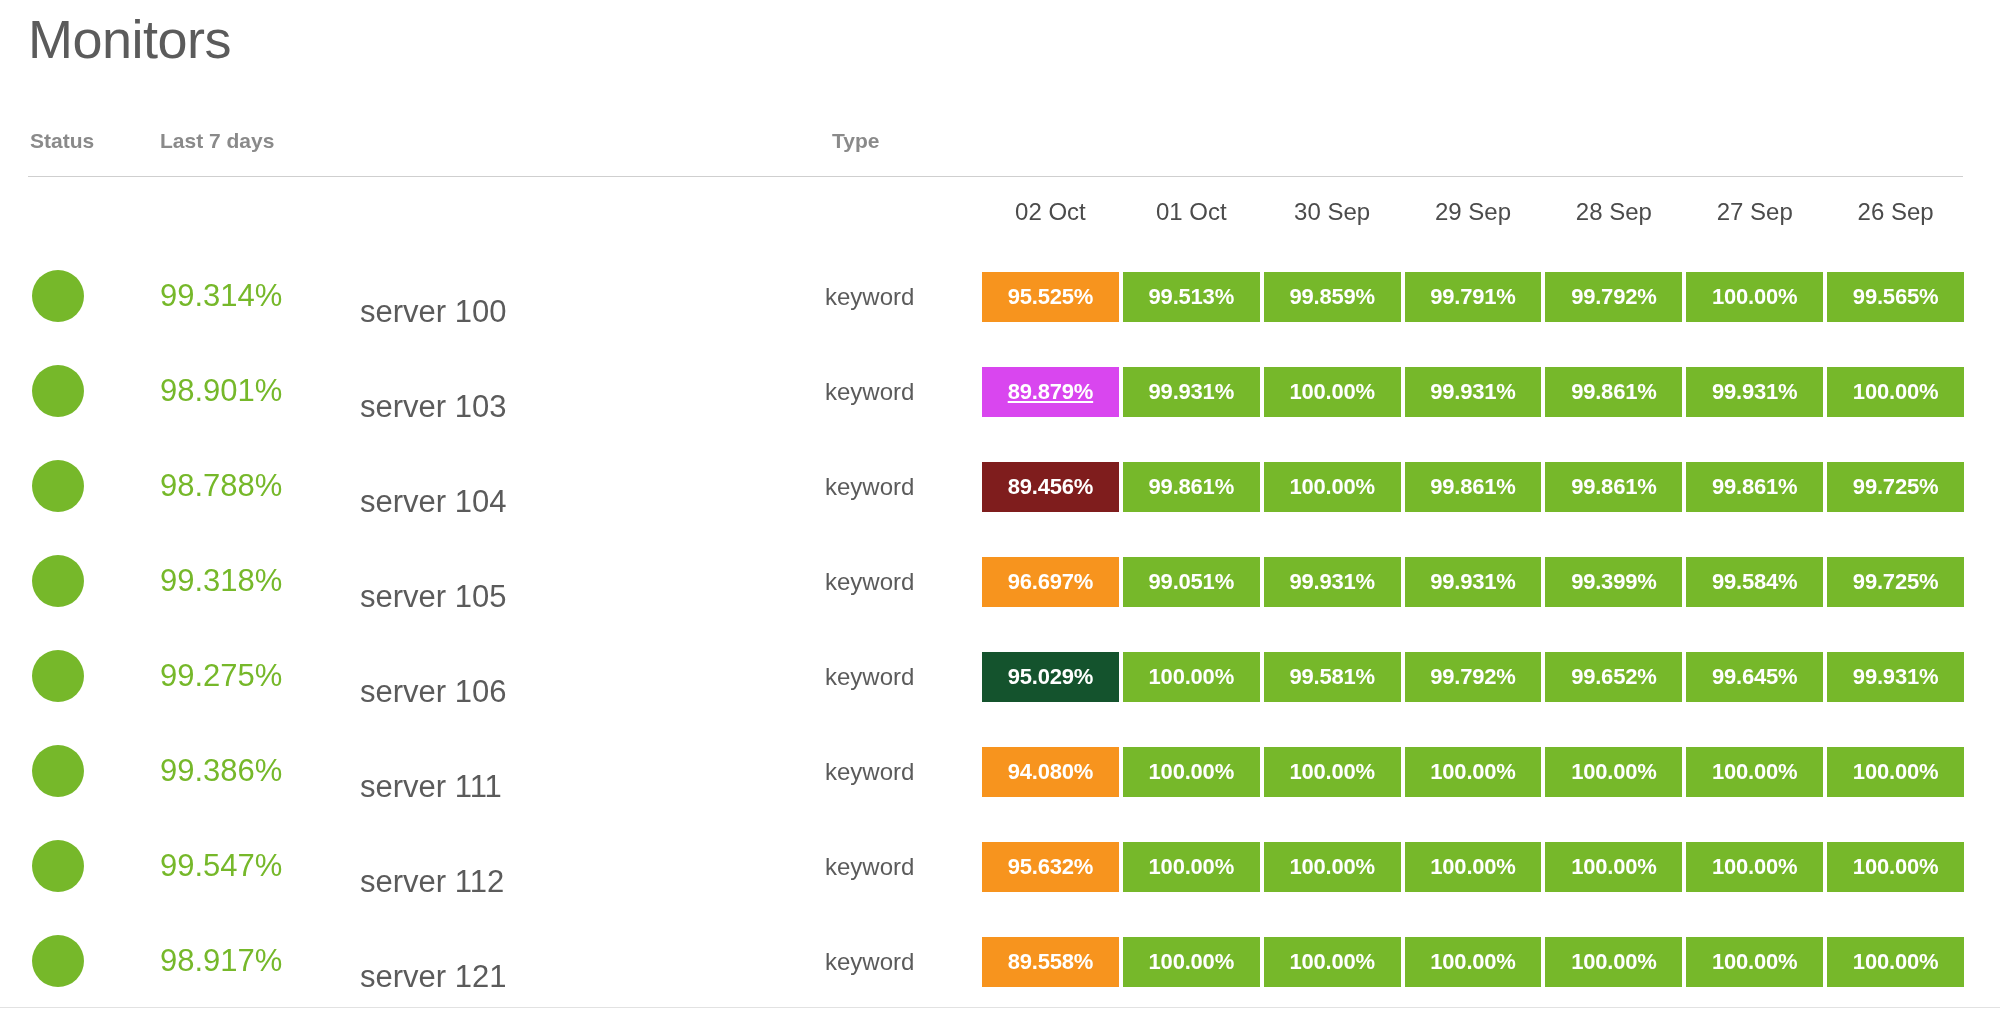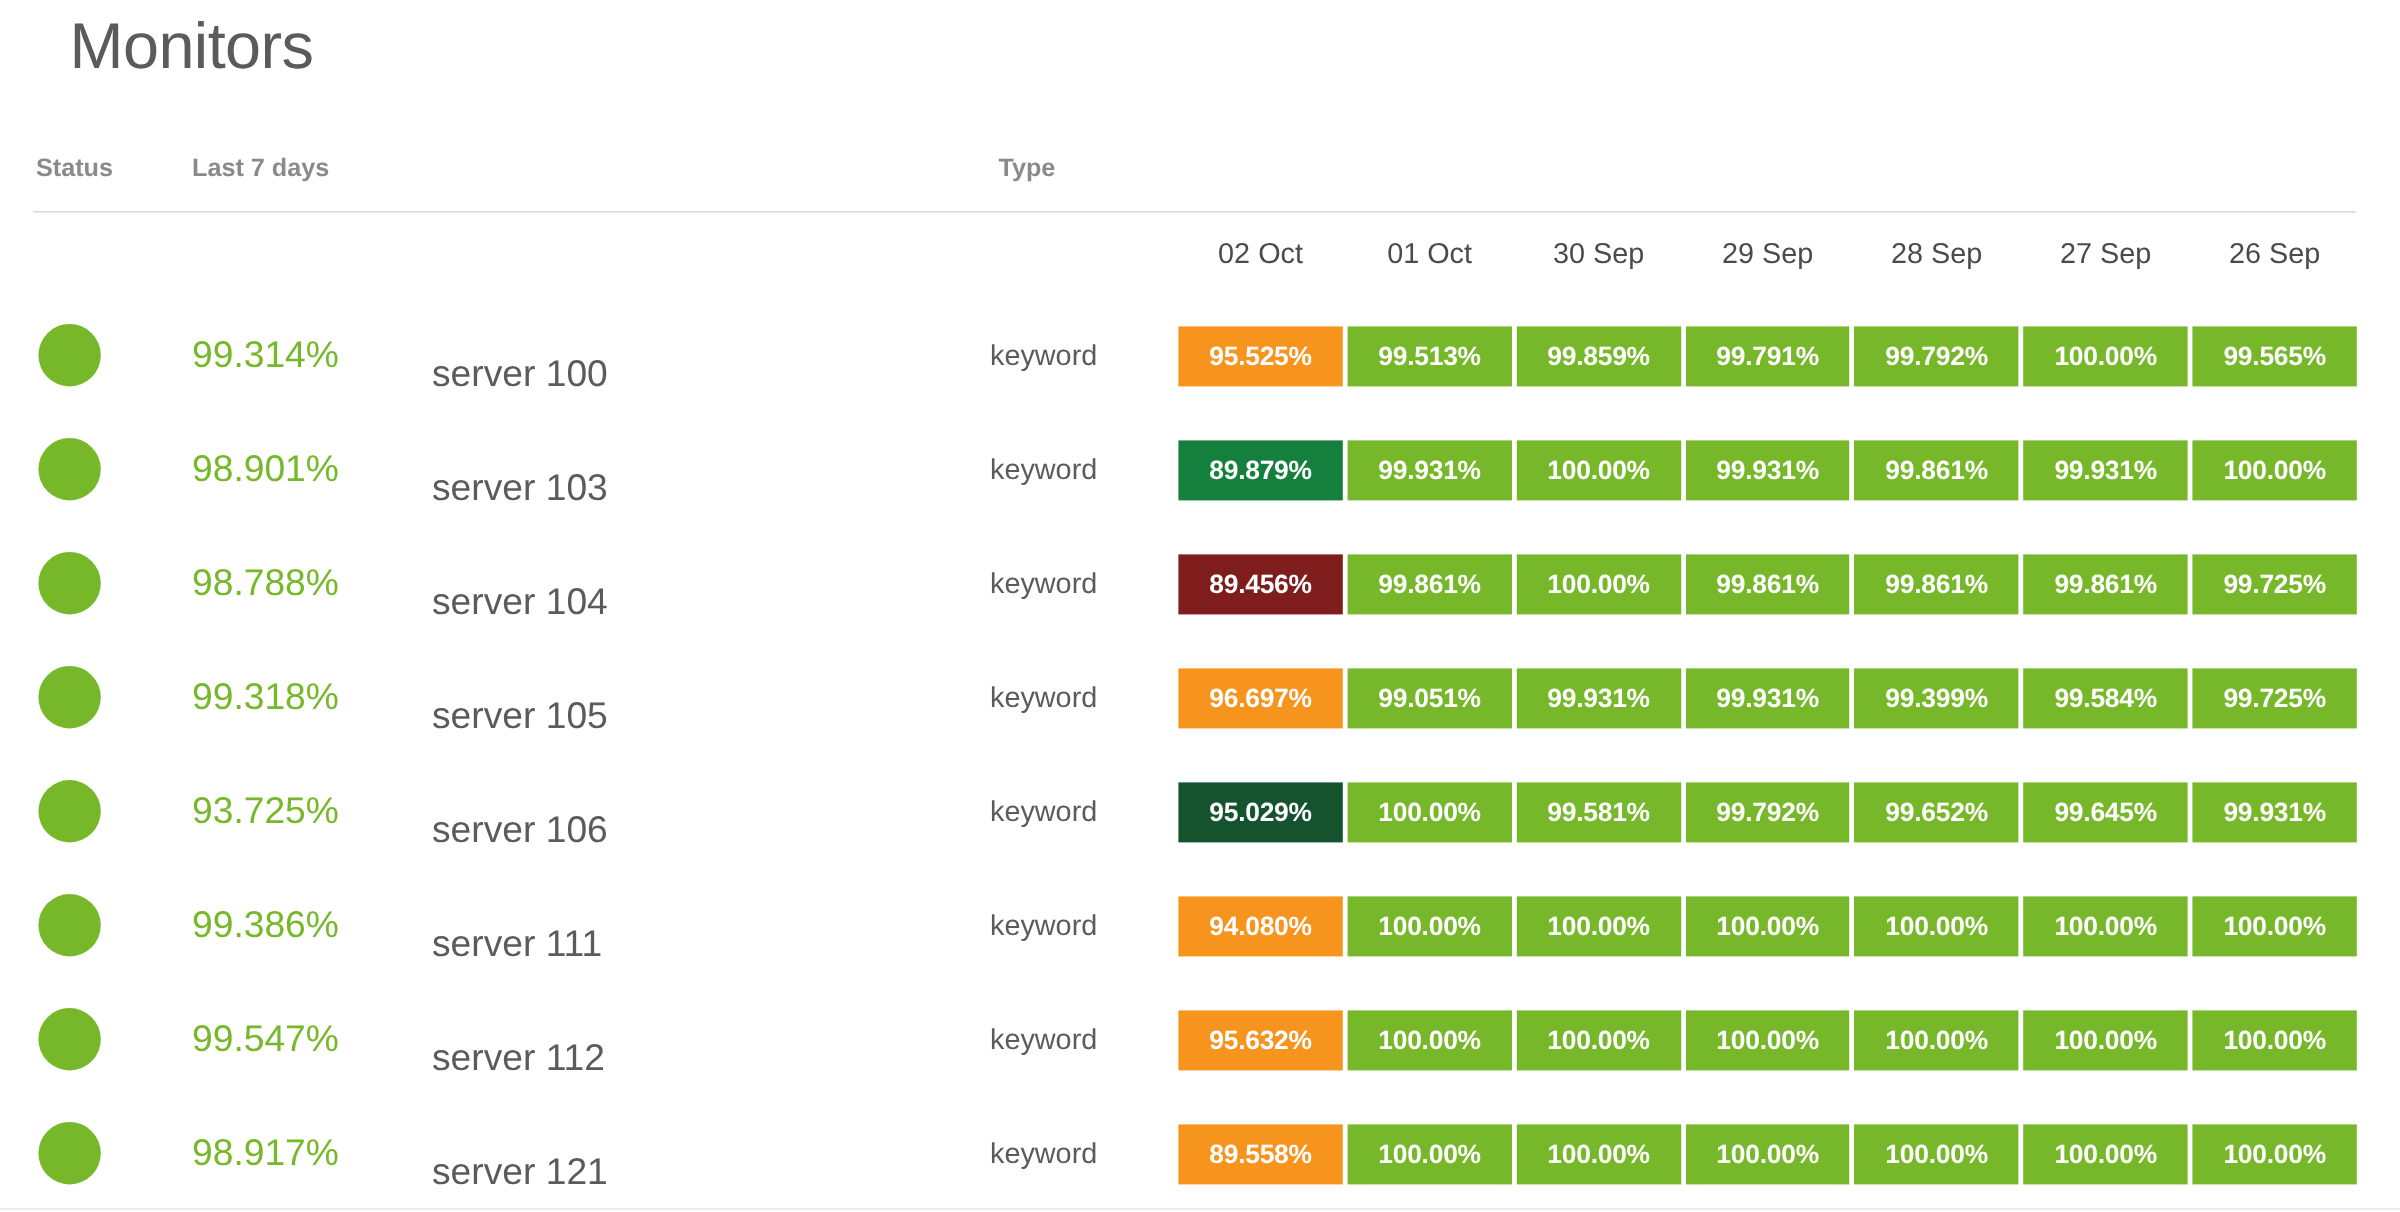--- a/index.html
+++ b/index.html
@@ -21,21 +21,20 @@
   .page-title {
     position: absolute;
     left: 28px;
     top: 6px;
     font-size: 54px;
     font-weight: 400;
     color: #5b5b5b;
     letter-spacing: -0.5px;
     line-height: 66px;
     white-space: nowrap;
-    margin-left: 30px;
   }
 
   
   .col-headers {
     position: absolute;
     left: 0;
     top: 128px;
     width: 2000px;
     height: 46px;
   }
@@ -209,21 +208,21 @@
           <div class="cell ok" style="background: rgb(118, 184, 42);">100.00%</div>
           <div class="cell ok" style="background: rgb(118, 184, 42);">99.565%</div>
         </div>
       </div>
       <div class="row">
         <div class="status-dot" style="background: rgb(118, 184, 42);"></div>
         <div class="uptime">98.901%</div>
         <div class="monitor-name">server 103</div>
         <div class="monitor-type">keyword</div>
         <div class="cells">
-          <div class="cell warn" style="background: #15803d;">89.879%</div>
+          <div class="cell warn" style="background: #d946ef; text-decoration: underline;">89.879%</div>
           <div class="cell ok" style="background: rgb(118, 184, 42);">99.931%</div>
           <div class="cell ok" style="background: rgb(118, 184, 42);">100.00%</div>
           <div class="cell ok" style="background: rgb(118, 184, 42);">99.931%</div>
           <div class="cell ok" style="background: rgb(118, 184, 42);">99.861%</div>
           <div class="cell ok" style="background: rgb(118, 184, 42);">99.931%</div>
           <div class="cell ok" style="background: rgb(118, 184, 42);">100.00%</div>
         </div>
       </div>
       <div class="row">
         <div class="status-dot" style="background: rgb(118, 184, 42);"></div>
@@ -250,21 +249,21 @@
           <div class="cell ok" style="background: rgb(118, 184, 42);">99.051%</div>
           <div class="cell ok" style="background: rgb(118, 184, 42);">99.931%</div>
           <div class="cell ok" style="background: rgb(118, 184, 42);">99.931%</div>
           <div class="cell ok" style="background: rgb(118, 184, 42);">99.399%</div>
           <div class="cell ok" style="background: rgb(118, 184, 42);">99.584%</div>
           <div class="cell ok" style="background: rgb(118, 184, 42);">99.725%</div>
         </div>
       </div>
       <div class="row">
         <div class="status-dot" style="background: rgb(118, 184, 42);"></div>
-        <div class="uptime">93.725%</div>
+        <div class="uptime">99.275%</div>
         <div class="monitor-name">server 106</div>
         <div class="monitor-type">keyword</div>
         <div class="cells">
           <div class="cell warn" style="background: #14532d;">95.029%</div>
           <div class="cell ok" style="background: rgb(118, 184, 42);">100.00%</div>
           <div class="cell ok" style="background: rgb(118, 184, 42);">99.581%</div>
           <div class="cell ok" style="background: rgb(118, 184, 42);">99.792%</div>
           <div class="cell ok" style="background: rgb(118, 184, 42);">99.652%</div>
           <div class="cell ok" style="background: rgb(118, 184, 42);">99.645%</div>
           <div class="cell ok" style="background: rgb(118, 184, 42);">99.931%</div>

